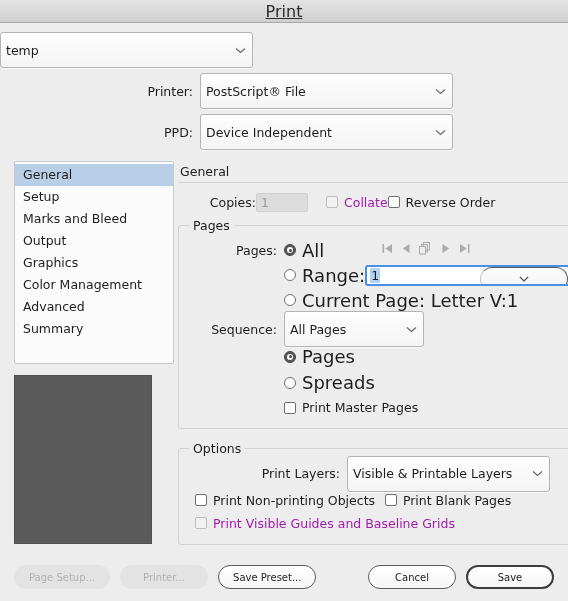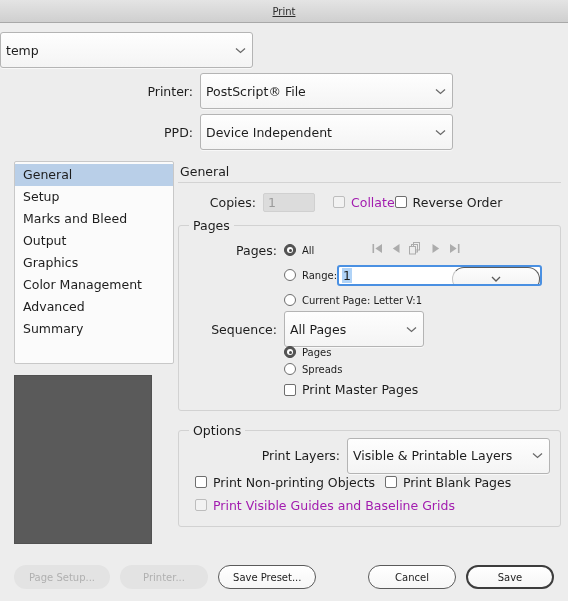--- a/index.html
+++ b/index.html
@@ -18,21 +18,21 @@
   }
 
   
   .titlebar {
     height: 22px;
     background: linear-gradient(to bottom, #e4e4e4 0%, #cfcfcf 100%);
     border-bottom: 1px solid #a8a8a8;
     display: flex;
     align-items: center;
     justify-content: center;
-    font-size: 10px;
+    font-size: 16px;
     color: #2b2b2b;
     text-decoration: underline;
   }
 
   
   .toprows {
     padding: 9px 0 6px 0;
   }
   .formrow {
     display: flex;
@@ -130,21 +130,20 @@
   
   .copiesrow {
     display: flex;
     align-items: center;
     height: 22px;
     margin: 7px 0 10px 0;
   }
   .copiesrow .lbl {
     width: 78px;
     text-align: right;
-    padding-right: 7px;
     font-size: 12.5px;
   }
   .textfield {
     width: 52px;
     height: 19px;
     box-sizing: border-box;
     border: 1px solid #c2c2c2;
     border-radius: 2px;
     background: #ffffff;
     font-size: 12.5px;
@@ -175,21 +174,21 @@
     background: #fff;
     margin-right: 6px;
     flex: 0 0 12px;
   }
   .chk.disabled { color: #a21caf; }
   .chk.disabled .box { border-color: #bdbdbd; background: #f2f2f2; }
 
   .rad {
     display: flex;
     align-items: center;
-    font-size: 10px;
+    font-size: 18px;
     color: #1d1d1d;
     white-space: nowrap;
   }
   .rad .dot {
     width: 12px; height: 12px;
     box-sizing: border-box;
     border: 1px solid #6e6e6e;
     border-radius: 50%;
     background: #fff;
     margin-right: 6px;

